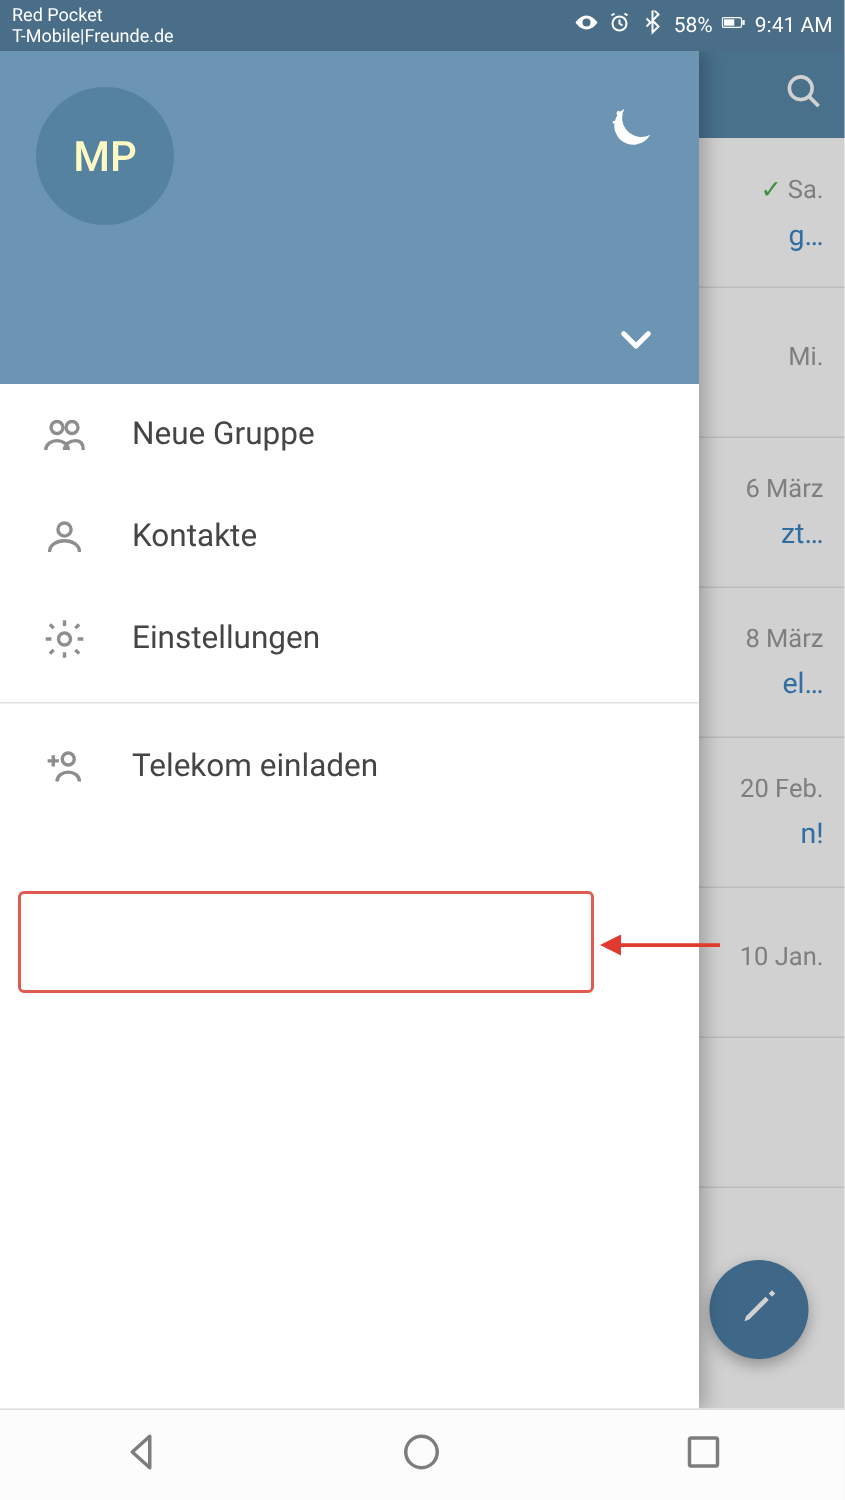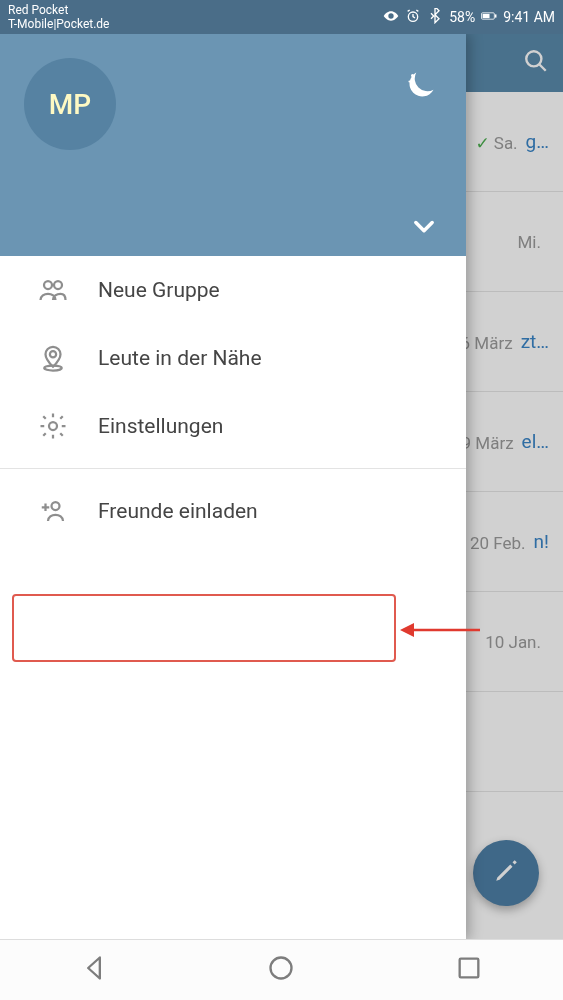--- a/index.html
+++ b/index.html
@@ -25,21 +25,21 @@
   .chatlist {
     position:absolute; top:34px; left:0; right:0; bottom:60px;
     background:#fff; z-index:5;
   }
   .chat-topbar { height:58px; background:#5a8aab; display:flex; align-items:center;
     justify-content:flex-end; padding-right:14px; }
   .chat-row { height:100px; border-bottom:1px solid #e6e6e6; display:flex;
     align-items:center; justify-content:flex-end; padding-right:14px; box-sizing:border-box; }
   .chat-row .when { color:#9b9b9b; font-size:17px; }
   .chat-row .snip { color:#3a85c7; font-size:19px; }
-  .chat-row .col { display:flex; flex-direction:row; align-items:flex-end; gap:8px; }
+  .chat-row .col { display:flex; flex-direction:column; align-items:flex-end; gap:8px; }
   .check { color:#4caf50; margin-right:4px; }
 
   .fab {
     position:absolute; right:24px; bottom:94px; width:66px; height:66px;
     border-radius:50%; background:#4d7fa6; box-shadow:0 4px 10px rgba(0,0,0,.3);
     display:flex; align-items:center; justify-content:center; z-index:6;
   }
   .fab svg { width:26px; height:26px; fill:#fff; }
 
   
@@ -60,21 +60,21 @@
     justify-content:center; font-size:28px; font-weight:500;
   }
   .nightmode { position:absolute; top:34px; right:28px; }
   .nightmode svg { width:36px; height:36px; fill:#fff; }
   .expand { position:absolute; bottom:12px; right:28px; }
   .expand svg { width:28px; height:28px; fill:#fff; }
 
   .menu { flex:1; background:#fff; overflow:hidden; }
   .menu-item {
     display:flex; align-items:center; gap:28px; height:68px;
-    padding:0 36px; box-sizing:border-box; color:#454545; font-size:21px;
+    padding:0 26px; box-sizing:border-box; color:#454545; font-size:21px;
   }
   .menu-item .ico { width:34px; display:flex; justify-content:center; }
   .menu-item .ico svg { width:30px; height:30px; stroke:#8e8e8e; fill:none; stroke-width:1.8; }
   .menu-divider { height:1px; background:#e3e3e3; margin:8px 0; }
 
   .highlight-box {
     position:absolute; border:2px solid #e05a4f; border-radius:4px;
     left:12px; width:380px; height:64px; pointer-events:none; z-index:25;
   }
   .arrow-annot { position:absolute; z-index:25; }
@@ -90,21 +90,21 @@
 </style>
 </head>
 <body>
 
 <div class="phone">
 
   <div class="statusbar">
     <div style="display:flex;align-items:flex-end;">
       <div class="carriers">
         <div>Red Pocket</div>
-        <div>T-Mobile|Pocket.de</div>
+        <div>T-Mobile|Freunde.de</div>
       </div>
       <div class="sigicons">
         <svg viewBox="0 0 16 16">
             <path d="M2 14h2V9H2zm4 0h2V6H6zm4 0h2V3h-2zM14 14h2V1h-2z" fill="#fff"></path>
           </svg>
         <svg viewBox="0 0 16 16">
             <path d="M2 14h2V9H2zm4 0h2V6H6zm4 0h2V3h-2zM14 14h2V1h-2z" fill="#fff"></path>
           </svg>
         <svg viewBox="0 0 20 16">
             <path d="M10 14l2-2a3 3 0 00-4 0zM6 10l2-2a6 6 0 018 0l-2 2a3 3 0 00-4 0zM2 6l2-2a12 12 0 0116 0l-2 2a9 9 0 00-12 0z" fill="#fff"></path>
@@ -155,21 +155,21 @@
           </div>
         </div>
         <div class="chat-row">
           <div class="col">
             <span class="when">6 März</span>
             <span class="snip">zt…</span>
           </div>
         </div>
         <div class="chat-row">
           <div class="col">
-            <span class="when">9 März</span>
+            <span class="when">8 März</span>
             <span class="snip">el…</span>
           </div>
         </div>
         <div class="chat-row">
           <div class="col">
             <span class="when">20 Feb.</span>
             <span class="snip">n!</span>
           </div>
         </div>
         <div class="chat-row">
@@ -227,45 +227,44 @@
               <circle cx="8" cy="8" r="3.2"></circle>
               <circle cx="16" cy="8" r="3.2"></circle>
               <path d="M2 20c0-3 3-5 6-5s6 2 6 5M12 20c0-3 3-5 6-5s4 2 4 5"></path>
             </svg>
           </span>
         <span>Neue Gruppe</span>
       </div>
       <div class="menu-item">
         <span class="ico">
             <svg viewBox="0 0 24 24">
-              <circle cx="12" cy="9" r="2.5"></circle>
-              <path d="M12 3a6 6 0 016 6c0 4-6 10-6 10S6 13 6 9a6 6 0 016-6z"></path>
-              <ellipse cx="12" cy="20" rx="7" ry="2"></ellipse>
-            </svg>
-          </span>
-        <span>Leute in der Nähe</span>
+              <circle cx="12" cy="8" r="3.5"></circle>
+              <path d="M4 20c0-4 4-6 8-6s8 2 8 6"></path>
+            </svg>
+          </span>
+        <span>Kontakte</span>
       </div>
       <div class="menu-item" id="settings-item">
         <span class="ico">
             <svg viewBox="0 0 24 24">
               <circle cx="12" cy="12" r="3.2"></circle>
               <path d="M12 2v3M12 19v3M4.2 4.2l2 2M17.8 17.8l2 2M2 12h3M19 12h3M4.2 19.8l2-2M17.8 6.2l2-2"></path>
             </svg>
           </span>
         <span>Einstellungen</span>
       </div>
       <div class="menu-divider"></div>
       <div class="menu-item">
         <span class="ico">
             <svg viewBox="0 0 24 24">
               <circle cx="14" cy="8" r="3.2"></circle>
               <path d="M8 20c0-3 3-5 6-5s6 2 6 5M3 9h6M6 6v6"></path>
             </svg>
           </span>
-        <span>Freunde einladen</span>
+        <span>Telekom einladen</span>
       </div>
     </div>
   </div>
 
   <div class="highlight-box" id="hl" style="top: 594px;"></div>
   <div class="arrow-annot" id="arw" style="top: 618px; left: 400px;">
     <svg viewBox="0 0 80 24">
         <line x1="80" y1="12" x2="8" y2="12" stroke="#e03a2f" stroke-width="2.5"></line>
         <path d="M0 12l14-7v14z" fill="#e03a2f"></path>
       </svg>

